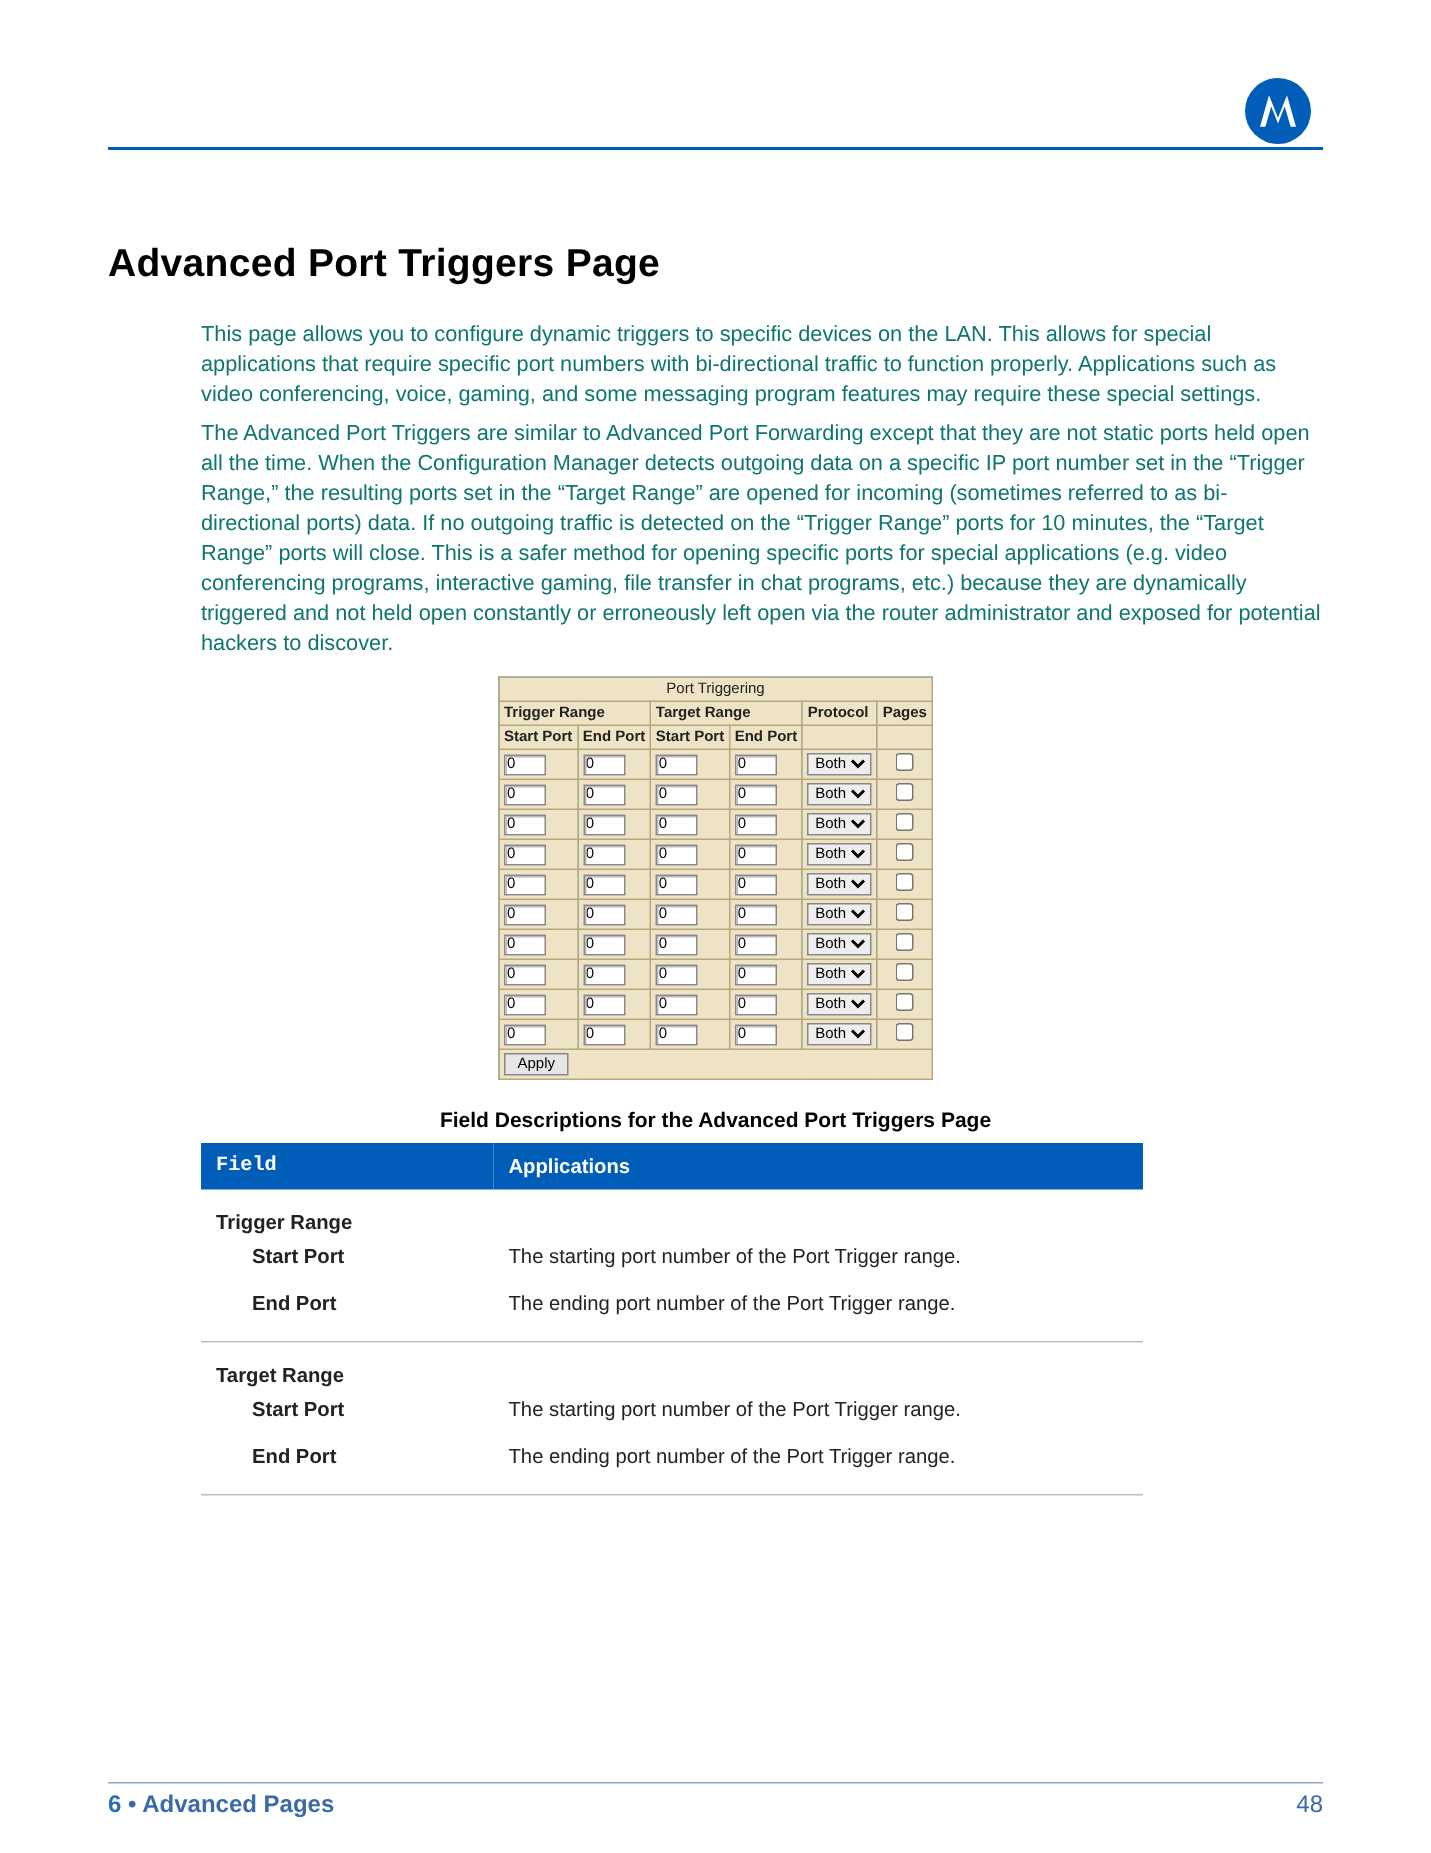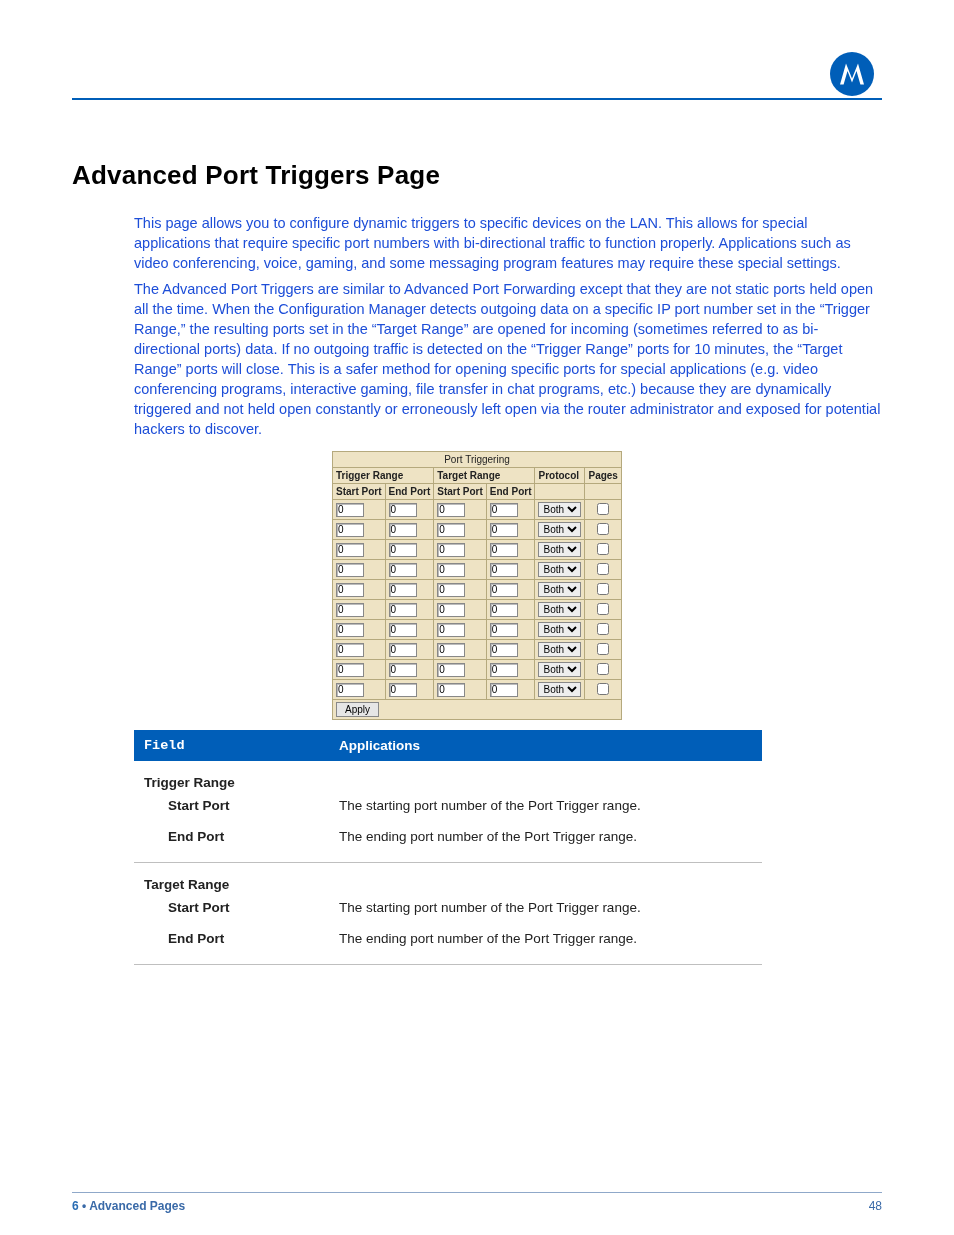--- a/index.html
+++ b/index.html
@@ -44,21 +44,21 @@
     font-weight: 900;
     font-size: 26px;
     margin: 0 0 22px 0;
     letter-spacing: 0.2px;
     color: #000;
   }
   .intro {
     margin-left: 62px;
     font-size: 14.5px;
     line-height: 1.38;
-    color: #1d4ed8;
+    color: #0f766e;
   }
   .intro p { margin: 0 0 6px 0; }
 
   
   .pt-wrap {
     margin: 12px auto 10px auto;
     width: 290px;
   }
   table.pt {
     border-collapse: collapse;
@@ -152,21 +152,21 @@
   }
 
   
   .footer {
     position: absolute;
     left: 72px;
     right: 72px;
     bottom: 22px;
     border-top: 1px solid #8fa8c9;
     padding-top: 6px;
-    font-size: 12px;
+    font-size: 16px;
     display: flex;
     justify-content: space-between;
     color: #3a6aa8;
   }
   .footer .chapter { font-weight: bold; }
   .footer .chapnum { color: #2a6db3; font-weight: bold; }
   .footer .pagenum { color: #3a6aa8; }
 </style>
 </head>
 <body>
@@ -296,20 +296,21 @@
       <tfoot>
         <tr class="apply-row">
             <td colspan="6">
           <button class="apply-btn">Apply</button>
         </td>
           </tr>
       </tfoot>
     </table>
   </div>
 
+  <div class="fielddesc-title">Field Descriptions for the Advanced Port Triggers Page</div>
 
   <table class="fd">
     <thead>
       <tr>
         <th>Field</th>
         <th>Applications</th>
       </tr>
     </thead>
     <tbody id="fd-body">
         <tr class="section-head">

